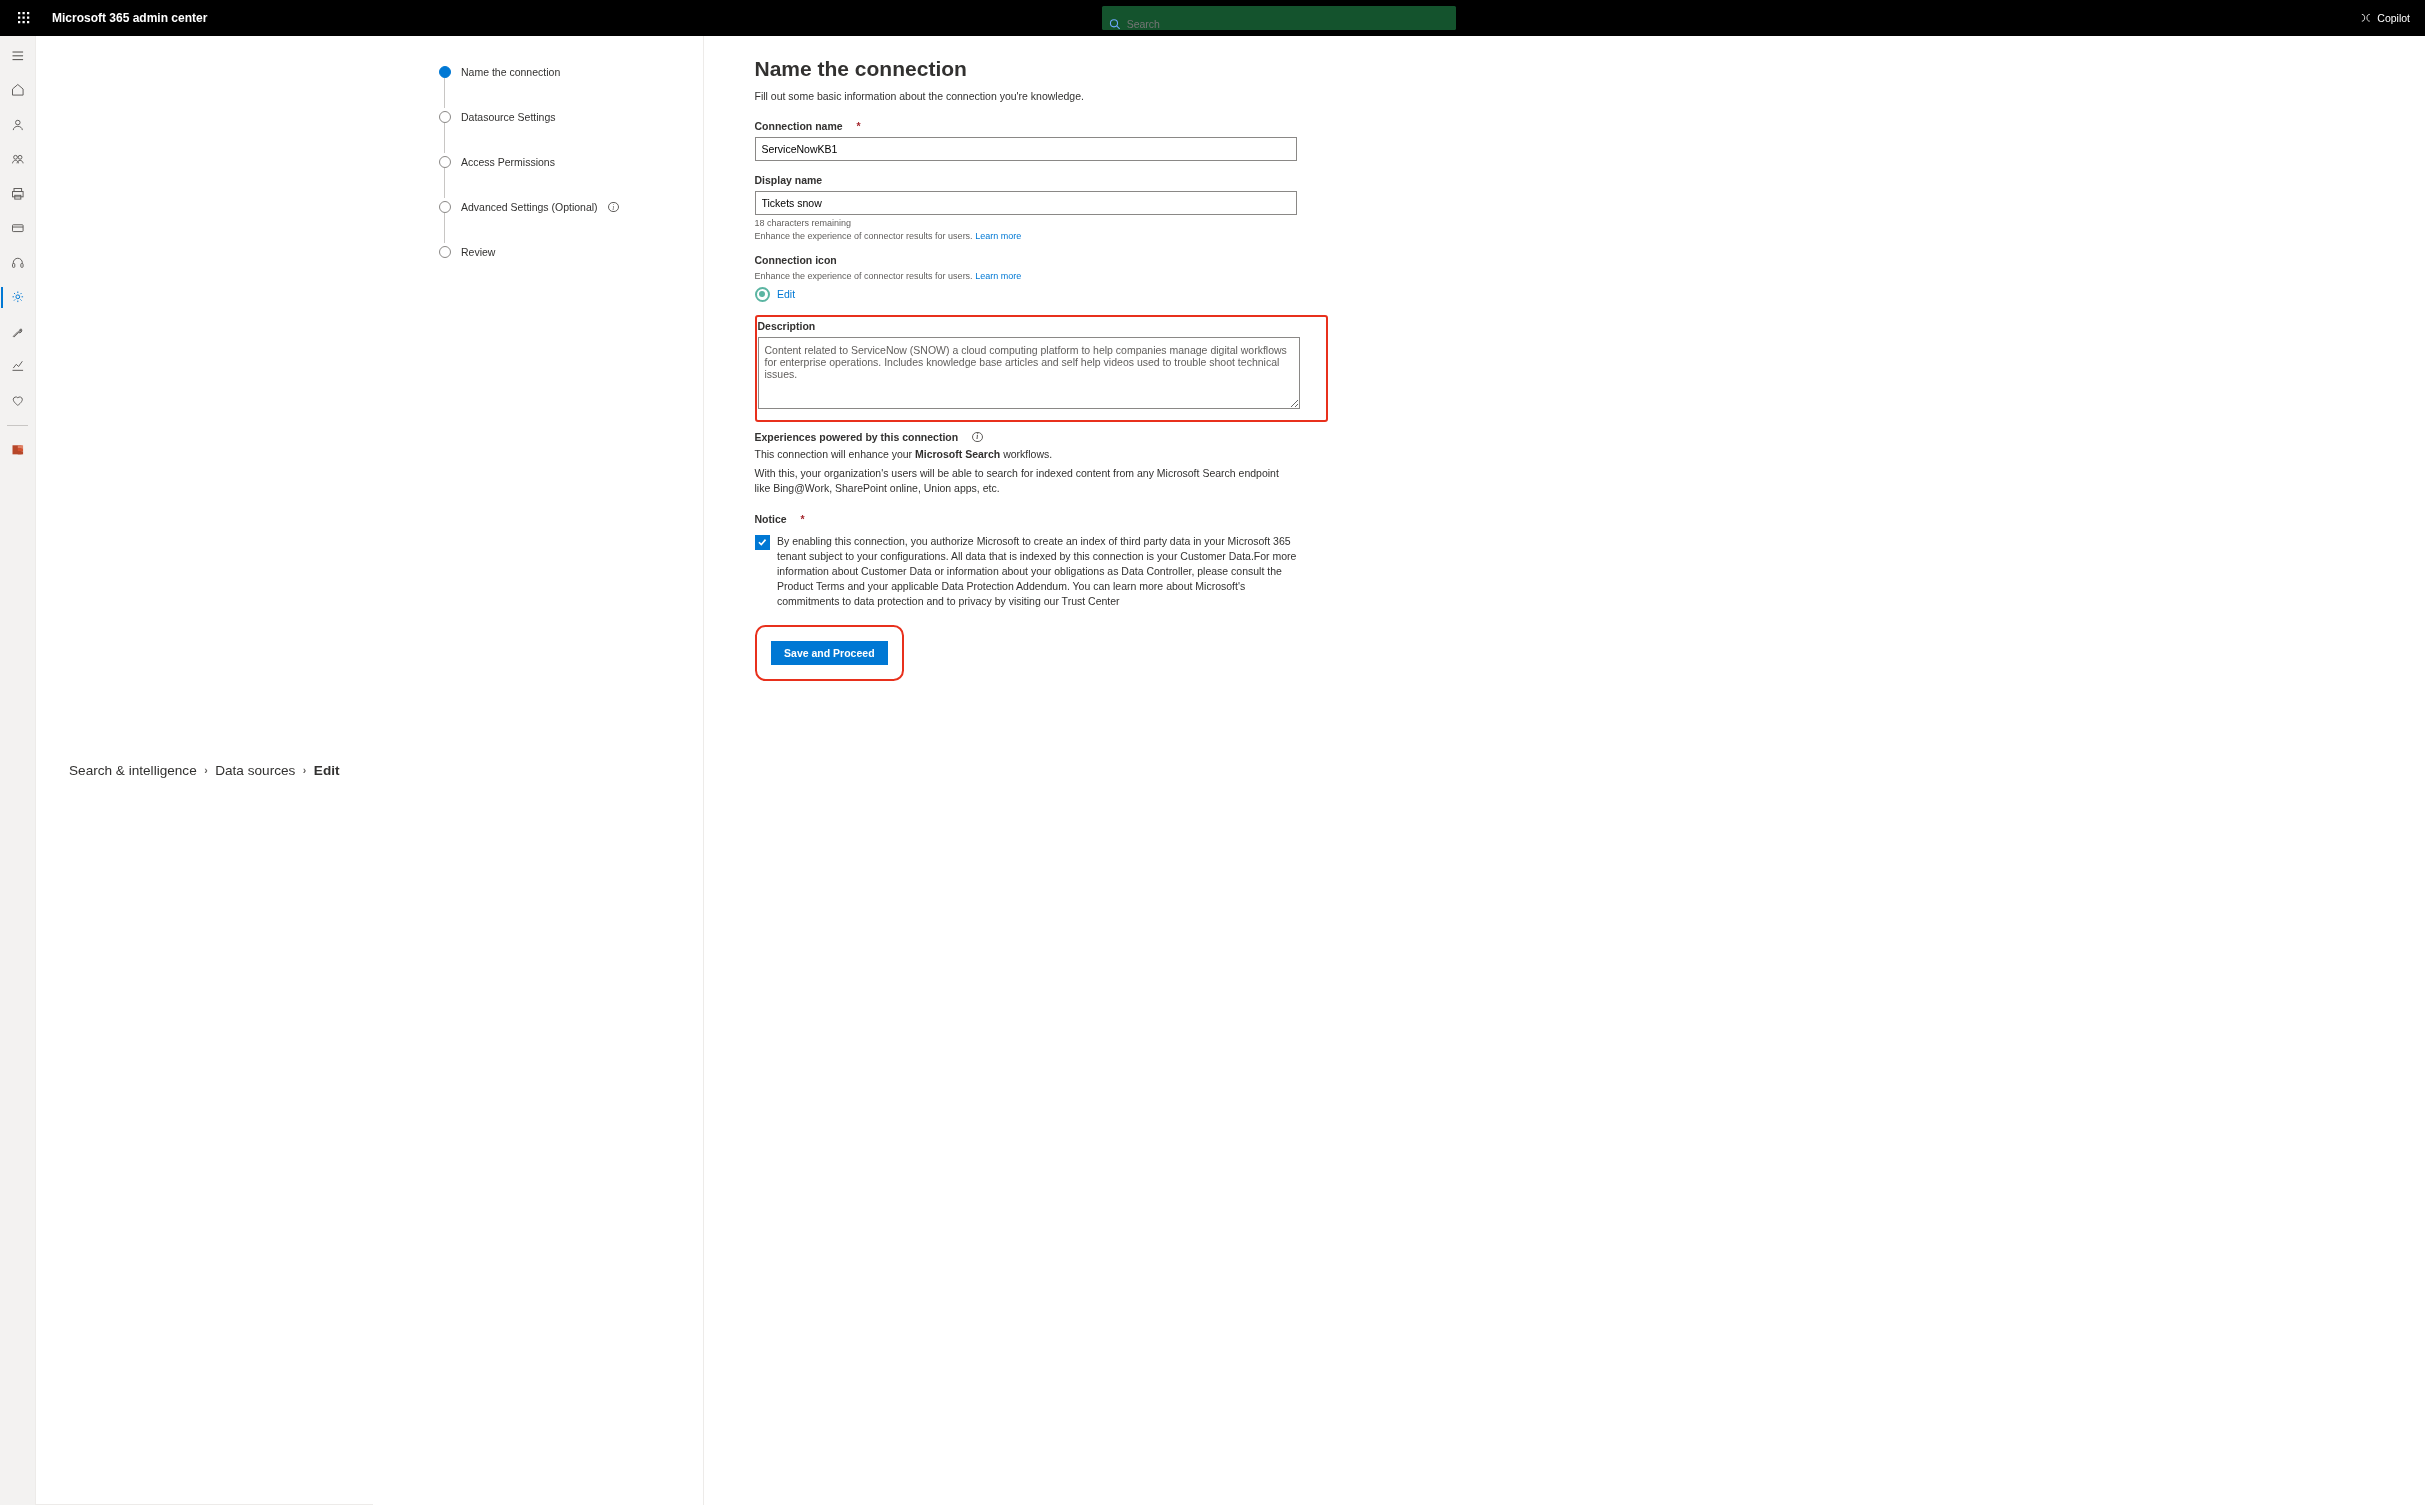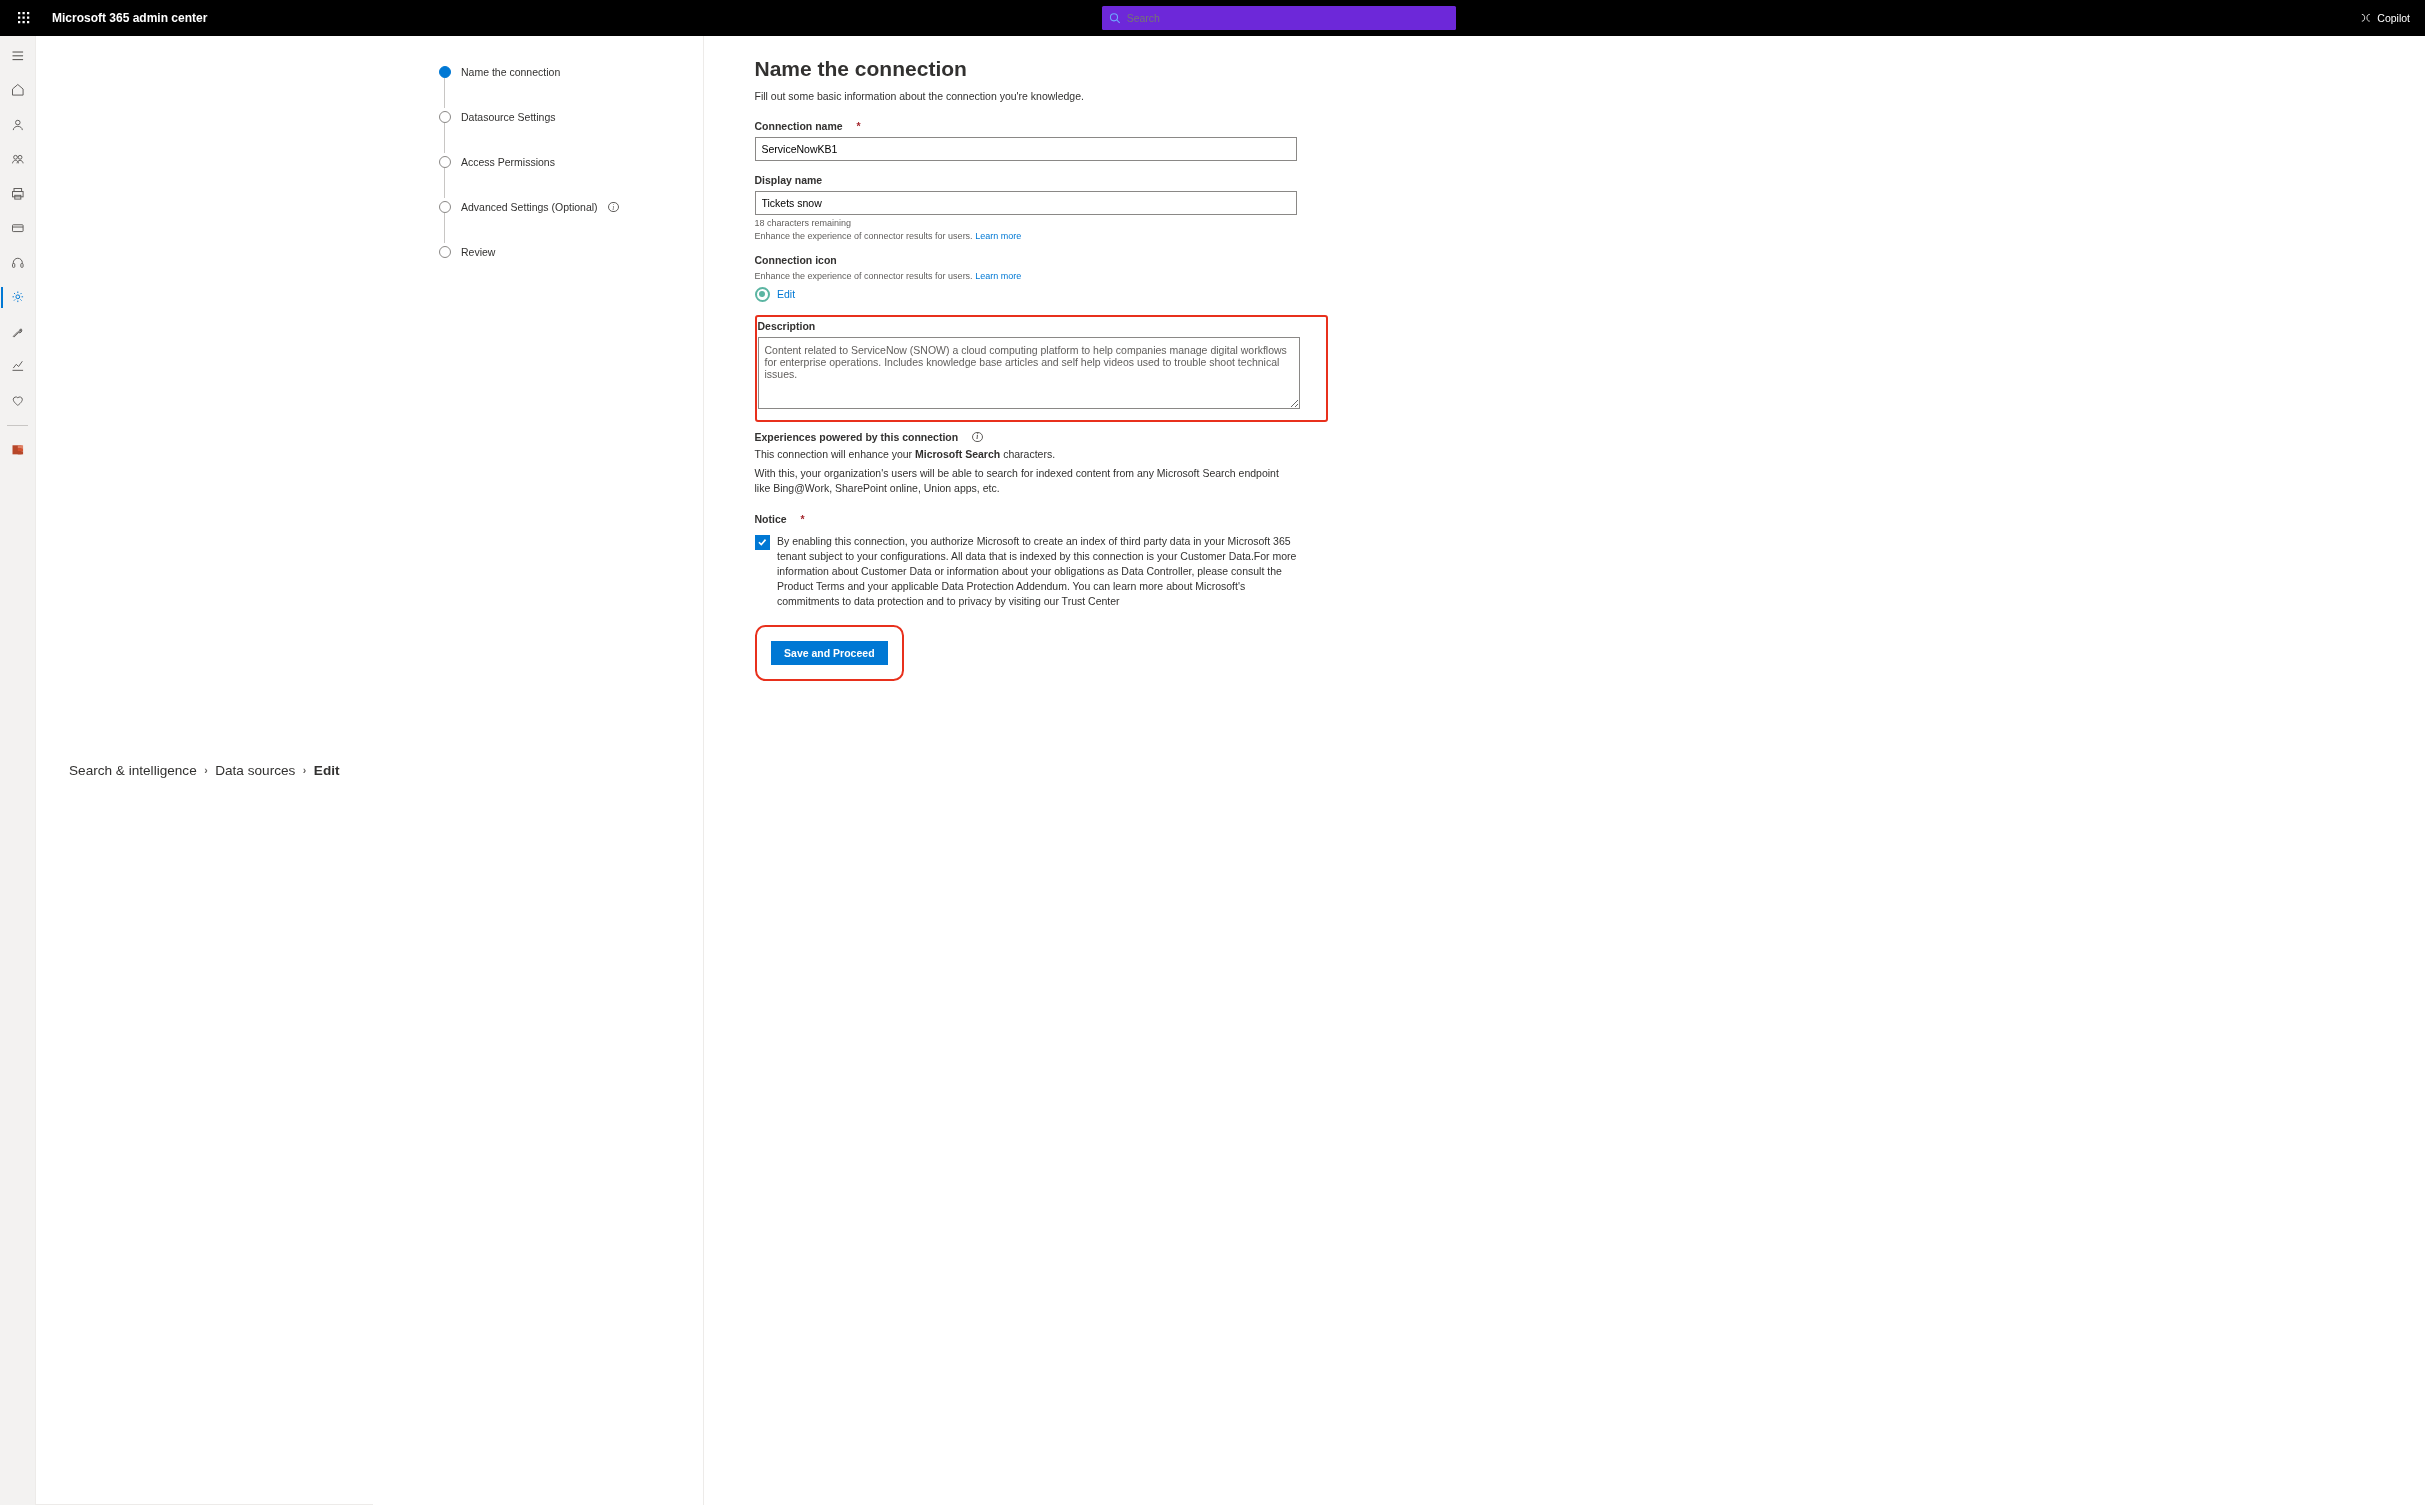--- a/index.html
+++ b/index.html
@@ -25,24 +25,24 @@
 .waffle svg { width: 12px; height: 12px; }
 .app-title { font-size: 12px; font-weight: 600; margin-left: 3px; padding-left: 7px; }
 .search-wrap {
   flex: 1;
   display: flex;
   justify-content: center;
 }
 .search-box {
   width: 354px;
   height: 24px;
-  background: #6d28d9;
+  background: #14532d;
   border-radius: 1.5px;
   display: flex;
-  align-items: center;
+  align-items: flex-end;
   padding: 0 7.5px;
   color: #ccc;
 }
 .search-box input {
   background: transparent; border: none; outline: none; color: #ccc;
   font-size: 10.5px; margin-left: 6px; width: 100%;
 }
 .copilot-btn {
   display: flex; align-items: center; gap: 4.5px; cursor: pointer;
   padding: 0 9px; height: 36px; font-size: 10.5px;
@@ -329,21 +329,21 @@
             <textarea class="textarea" style="">Content related to ServiceNow (SNOW) a cloud computing platform to help companies manage digital workflows for enterprise operations. Includes knowledge base articles and self help videos used to trouble shoot technical issues.</textarea>
           </div>
         </div>
 
         <div class="exp-block">
           <div class="field-label">
             <span>Experiences powered by this connection</span>
             <span class="info-circle">i</span>
           </div>
           <p class="exp-text">
-            <span>This connection will enhance your </span><strong>Microsoft Search</strong><span> characters.</span>
+            <span>This connection will enhance your </span><strong>Microsoft Search</strong><span> workflows.</span>
           </p>
           <p class="exp-text">With this, your organization's users will be able to search for indexed content from any Microsoft Search endpoint like Bing@Work, SharePoint online, Union apps, etc.</p>
         </div>
 
         <div class="field" style="margin-top:16.6px">
           <div class="field-label">
             <span>Notice</span>
               <span class="req">*</span>
           </div>
           <div class="notice-row">

